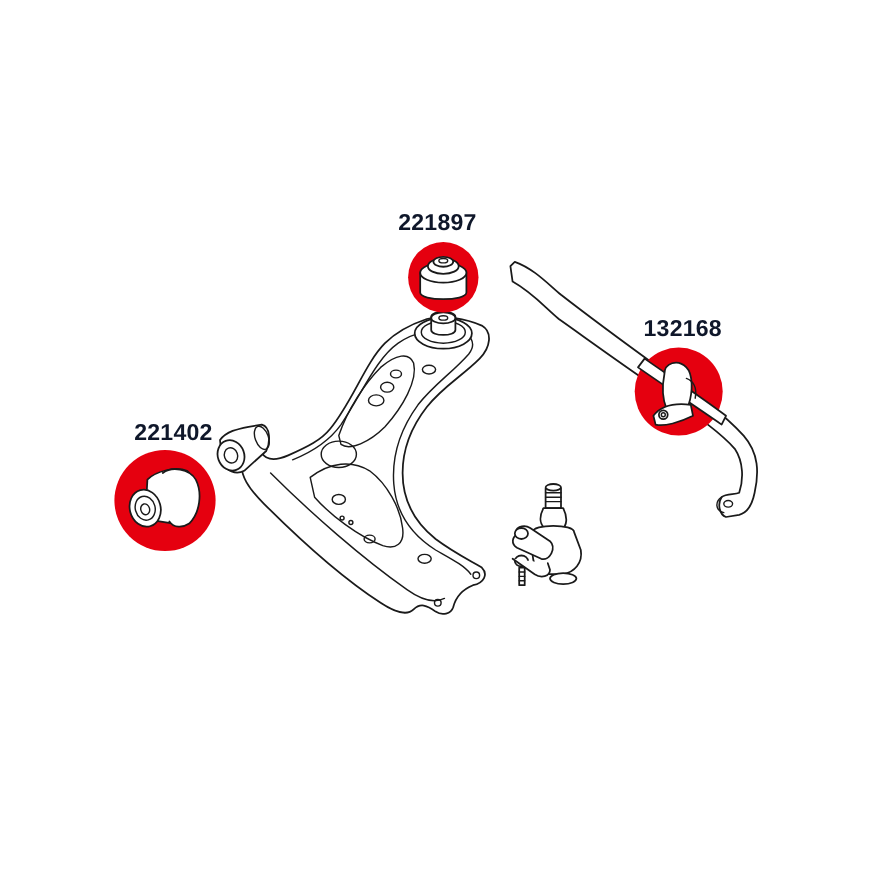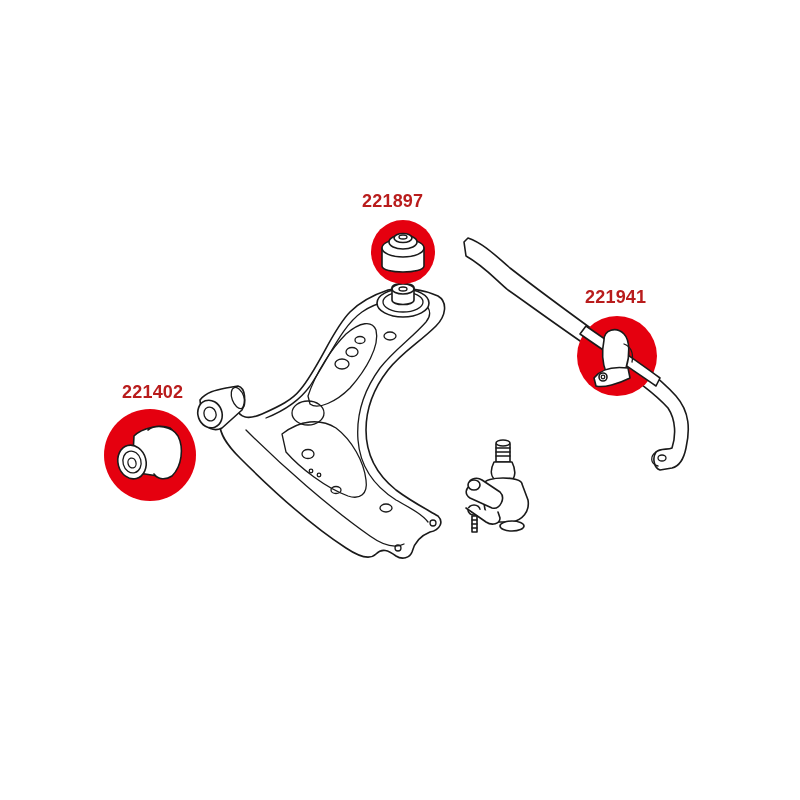--- a/index.html
+++ b/index.html
@@ -1,18 +1,18 @@
 <!DOCTYPE html>
 <html><head>
 <meta charset="utf-8">
 <style>
   html, body { margin:0; padding:0; background:#ffffff; }
   body { width:800px; height:800px; position:relative; overflow:hidden; font-family:"Liberation Sans", sans-serif; }
   .canvas { position:absolute; left:0; top:0; width:800px; height:800px; }
-  .label { position:absolute; font-family:"Liberation Sans", sans-serif; font-weight:bold; font-size:18px; color:#b91c1c; letter-spacing:0.2px; }
+  .label { position:absolute; font-family:"Liberation Sans", sans-serif; font-weight:bold; font-size:21px; color:#0f172a; letter-spacing:0.2px; }
   svg { position:absolute; left:0; top:0; }
   .ln { fill:#ffffff; stroke:#1a1a1a; stroke-width:1.6; stroke-linejoin:round; stroke-linecap:round; }
   .lno { fill:none; stroke:#1a1a1a; stroke-width:1.3; stroke-linejoin:round; stroke-linecap:round; }
   .red { fill:#e5000f; }
 </style>
 </head>
 <body>
 
 <div class="canvas">
 
@@ -97,16 +97,16 @@
     <ellipse class="ln" cx="474" cy="485" rx="6" ry="5"></ellipse>
     <ellipse class="ln" cx="474" cy="510" rx="6" ry="5"></ellipse>
     <path class="ln" d="M466 508 L486 522 C492 526 500 524 500 518 L498 512"></path>
     <path class="ln" d="M472 516 L472 532 L477 532 L477 516 Z"></path>
     <path class="lno" d="M472 520 L477 520 M472 524 L477 524 M472 528 L477 528"></path>
     <ellipse class="ln" cx="512" cy="526" rx="12" ry="5"></ellipse>
   </g>
 </svg>
 
 <div class="label" style="left:362px; top:191px;">221897</div>
-<div class="label" style="left:585px; top:287px;">221941</div>
+<div class="label" style="left:585px; top:287px;">132168</div>
 <div class="label" style="left:122px; top:382px;">221402</div>
 
 </div>
 
 </body></html>

